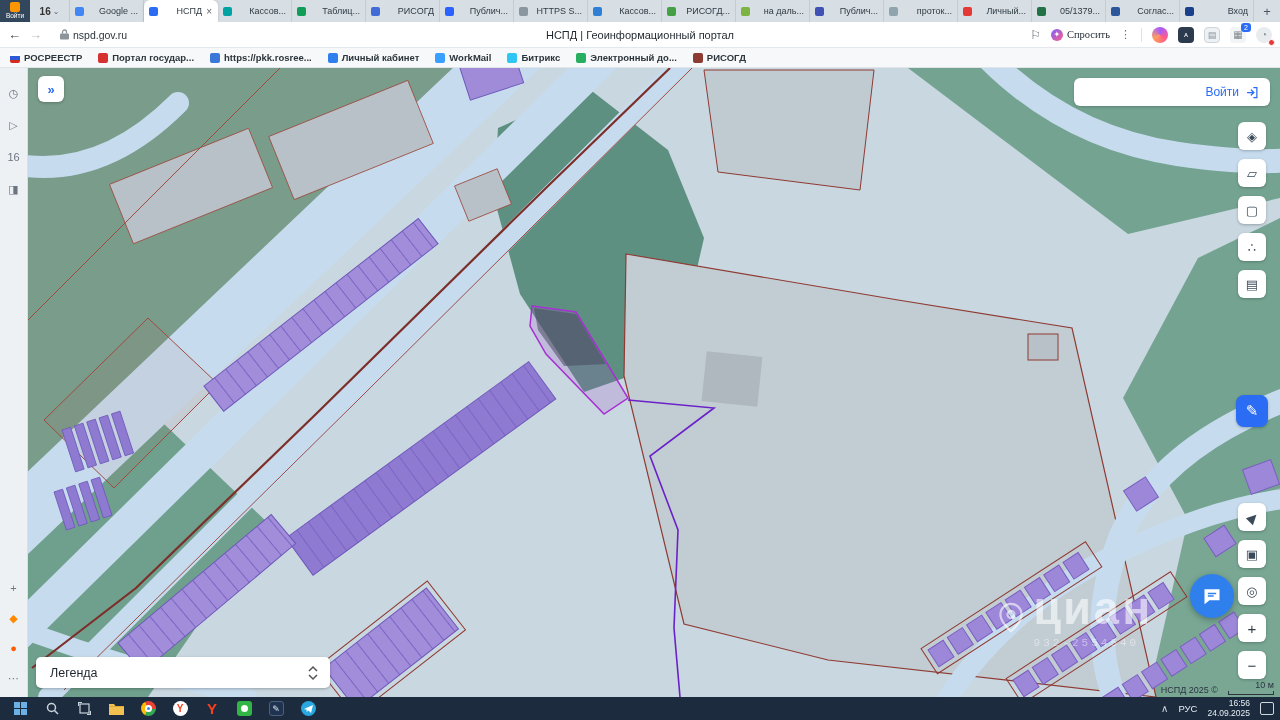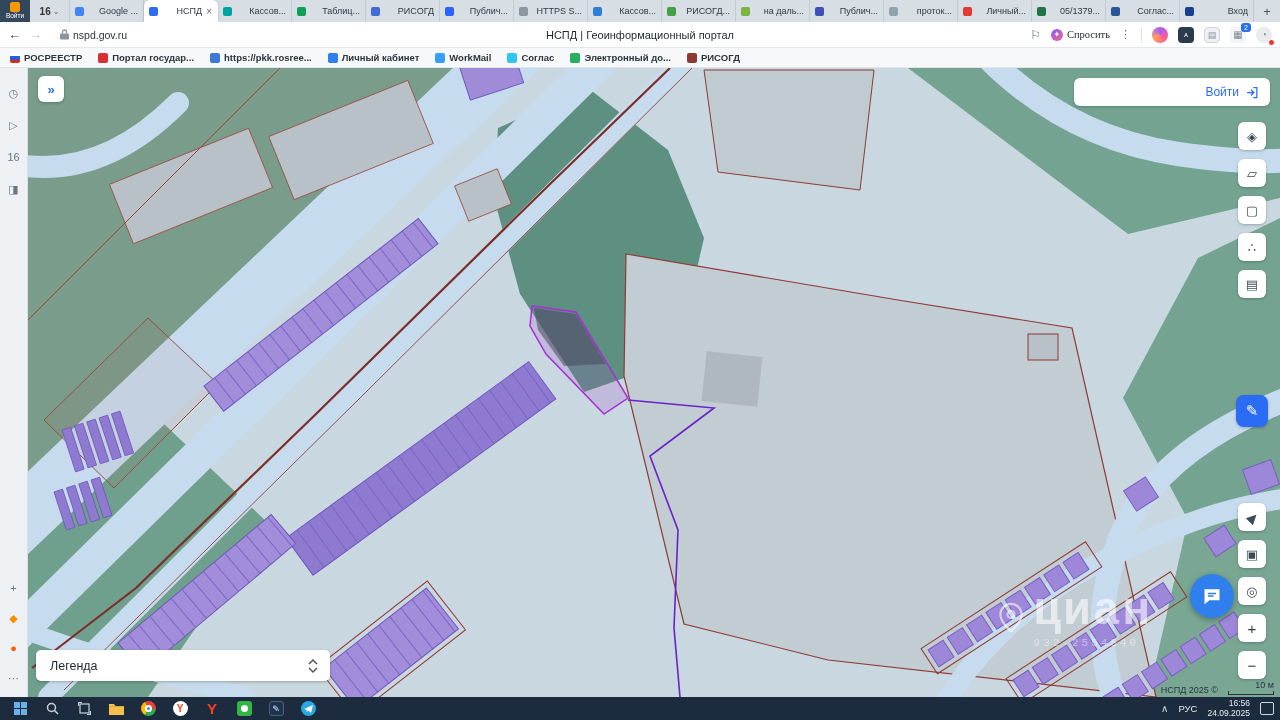--- a/index.html
+++ b/index.html
@@ -67,21 +67,21 @@
 
   .tools { position:absolute; right:12px; top:54px; display:flex; flex-direction:column; align-items:center; }
   .tool { width:28px; height:28px; margin-bottom:9px; background:#fff; border:none; border-radius:6px; box-shadow:0 1px 3px rgba(0,0,0,.25); display:flex; align-items:center; justify-content:center; font-size:13px; color:#3a4a58; cursor:pointer; }
   .tool.draw { width:32px; height:32px; margin-top:88px; background:var(--accent); color:#fff; border-radius:8px; font-size:15px; }
   .tool.locate { margin-top:67px; }
   .tool.locate span { display:inline-block; transform:rotate(-45deg); }
   .tool.zoom { font-size:15px; color:#2f3b44; }
 
   .chat-btn { position:absolute; right:46px; top:506px; width:44px; height:44px; border-radius:50%; background:#2f80ed; box-shadow:0 2px 6px rgba(0,0,0,.3); display:flex; align-items:center; justify-content:center; cursor:pointer; }
 
-  .legend { position:absolute; left:8px; bottom:16px; width:294px; height:31px; background:#fff; border-radius:5px; box-shadow:0 1px 3px rgba(0,0,0,.25); display:flex; align-items:center; padding:0 12px 0 14px; cursor:pointer; }
+  .legend { position:absolute; left:8px; bottom:9px; width:294px; height:31px; background:#fff; border-radius:5px; box-shadow:0 1px 3px rgba(0,0,0,.25); display:flex; align-items:center; padding:0 12px 0 14px; cursor:pointer; }
   .legend-label { font-size:12.5px; color:#1f272e; flex:1; }
 
   .watermark { position:absolute; right:128px; bottom:48px; display:flex; align-items:flex-end; gap:8px; pointer-events:none; }
   .wm-col { display:flex; flex-direction:column; align-items:flex-start; }
   .wm-text { font-size:46px; font-weight:bold; color:rgba(255,255,255,.58); line-height:.9; letter-spacing:2px;font-family:Liberation Mono, monospace; }
   .wm-num { font-size:11px; color:rgba(255,255,255,.45); margin-top:4px; letter-spacing:3px;font-family:Liberation Mono, monospace; }
 
   .attrib { position:absolute; right:6px; bottom:2px; display:flex; align-items:flex-end; gap:10px; }
   .attrib-text { font-size:9px; color:#2b3440; }
   .scale-wrap { display:flex; flex-direction:column; align-items:flex-end; gap:1px; }
@@ -274,21 +274,21 @@
         <span class="bm-label">Личный кабинет</span>
       </div>
 
       <div class="bookmark">
         <span class="bm-favicon" style="background: rgb(58, 160, 255);"></span>
         <span class="bm-label">WorkMail</span>
       </div>
 
       <div class="bookmark">
         <span class="bm-favicon" style="background: rgb(47, 198, 246);"></span>
-        <span class="bm-label">Соглас</span>
+        <span class="bm-label">Битрикс</span>
       </div>
 
       <div class="bookmark">
         <span class="bm-favicon" style="background: rgb(39, 174, 96);"></span>
         <span class="bm-label">Электронный до...</span>
       </div>
 
       <div class="bookmark">
         <span class="bm-favicon" style="background: rgb(141, 58, 50);"></span>
         <span class="bm-label">РИСОГД</span>

